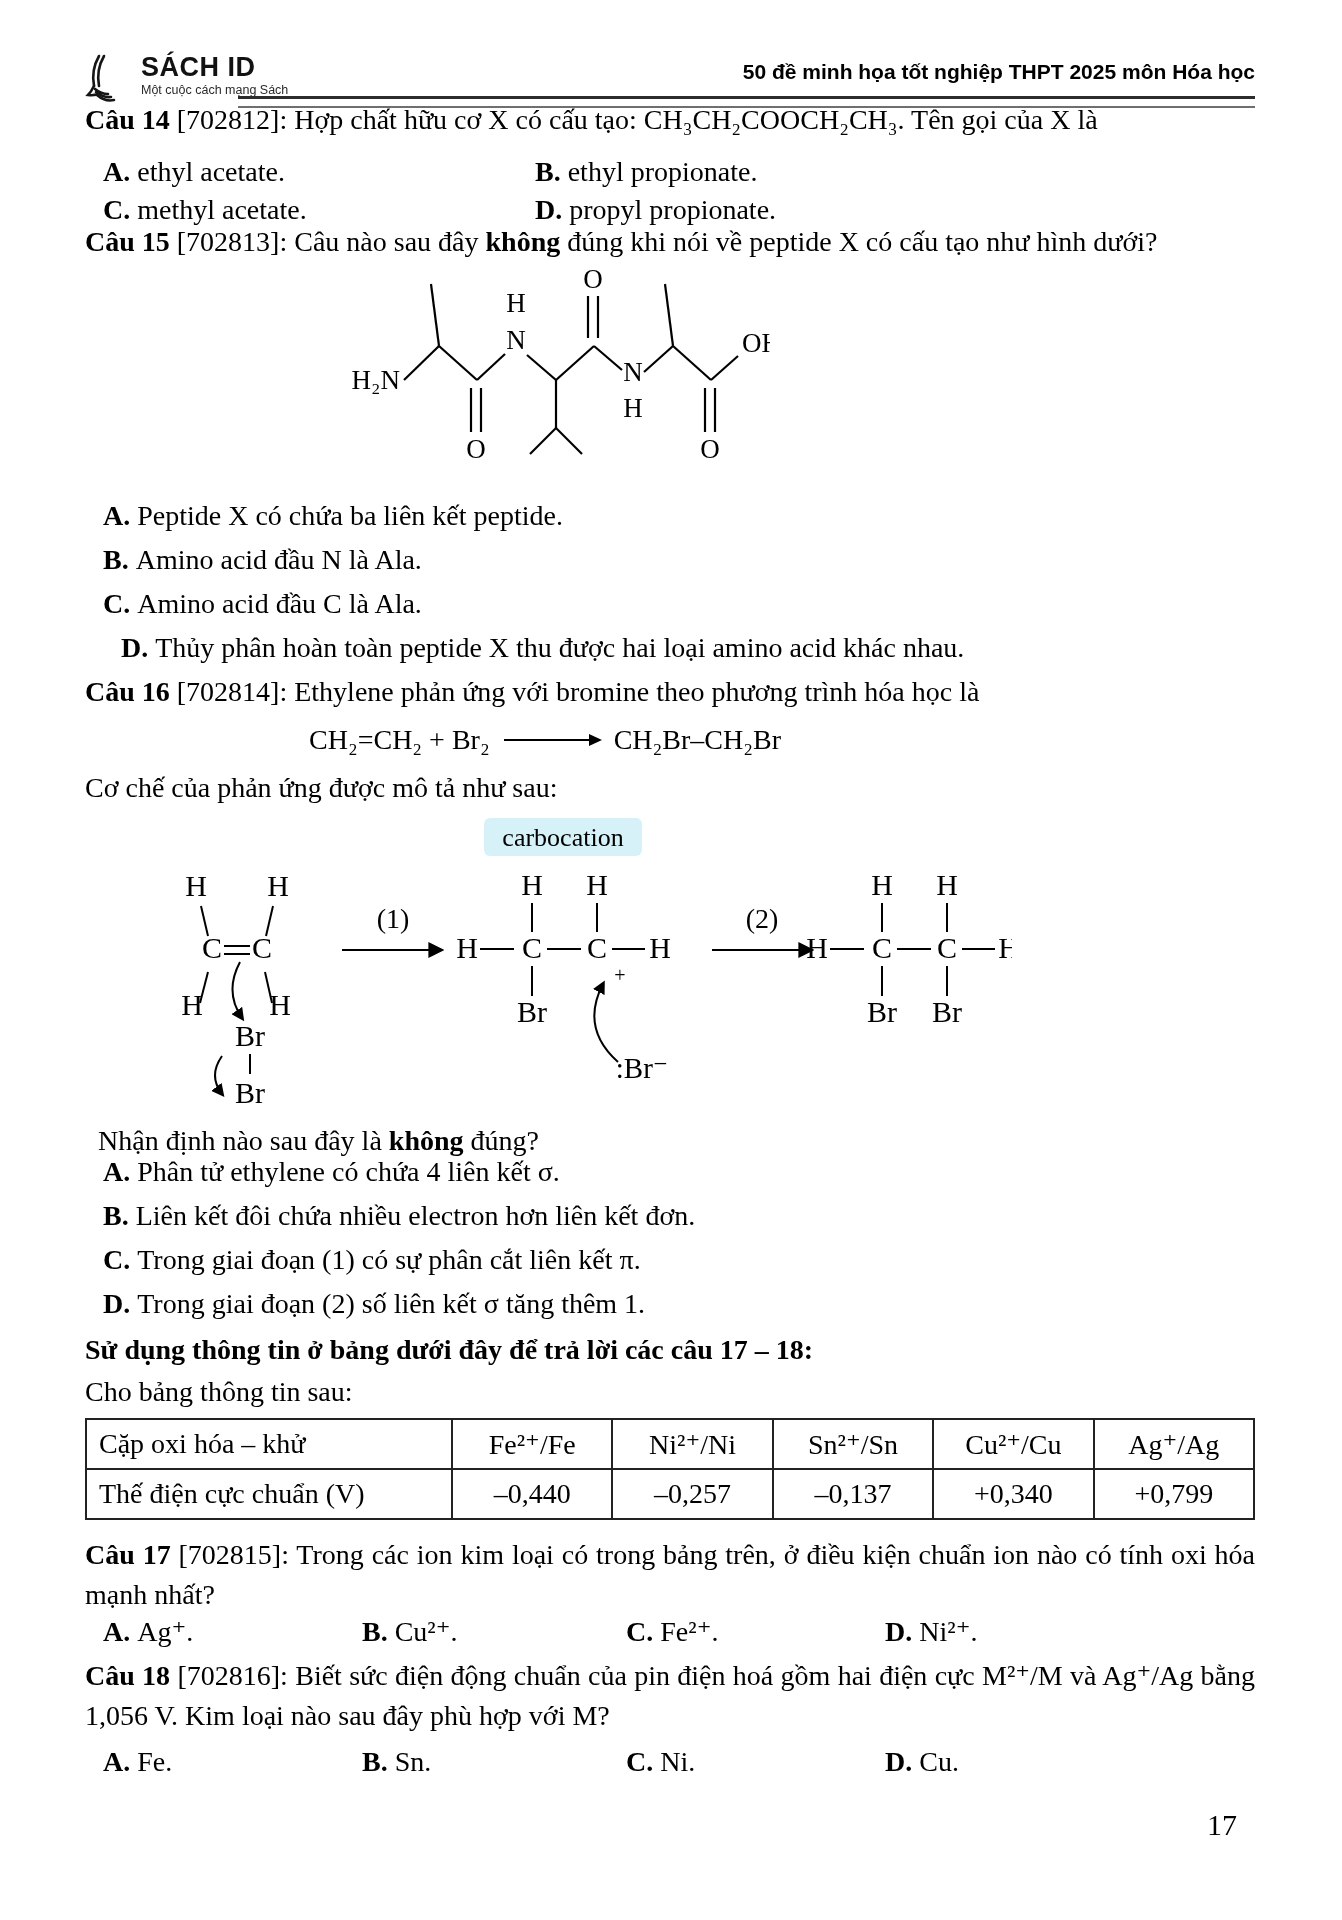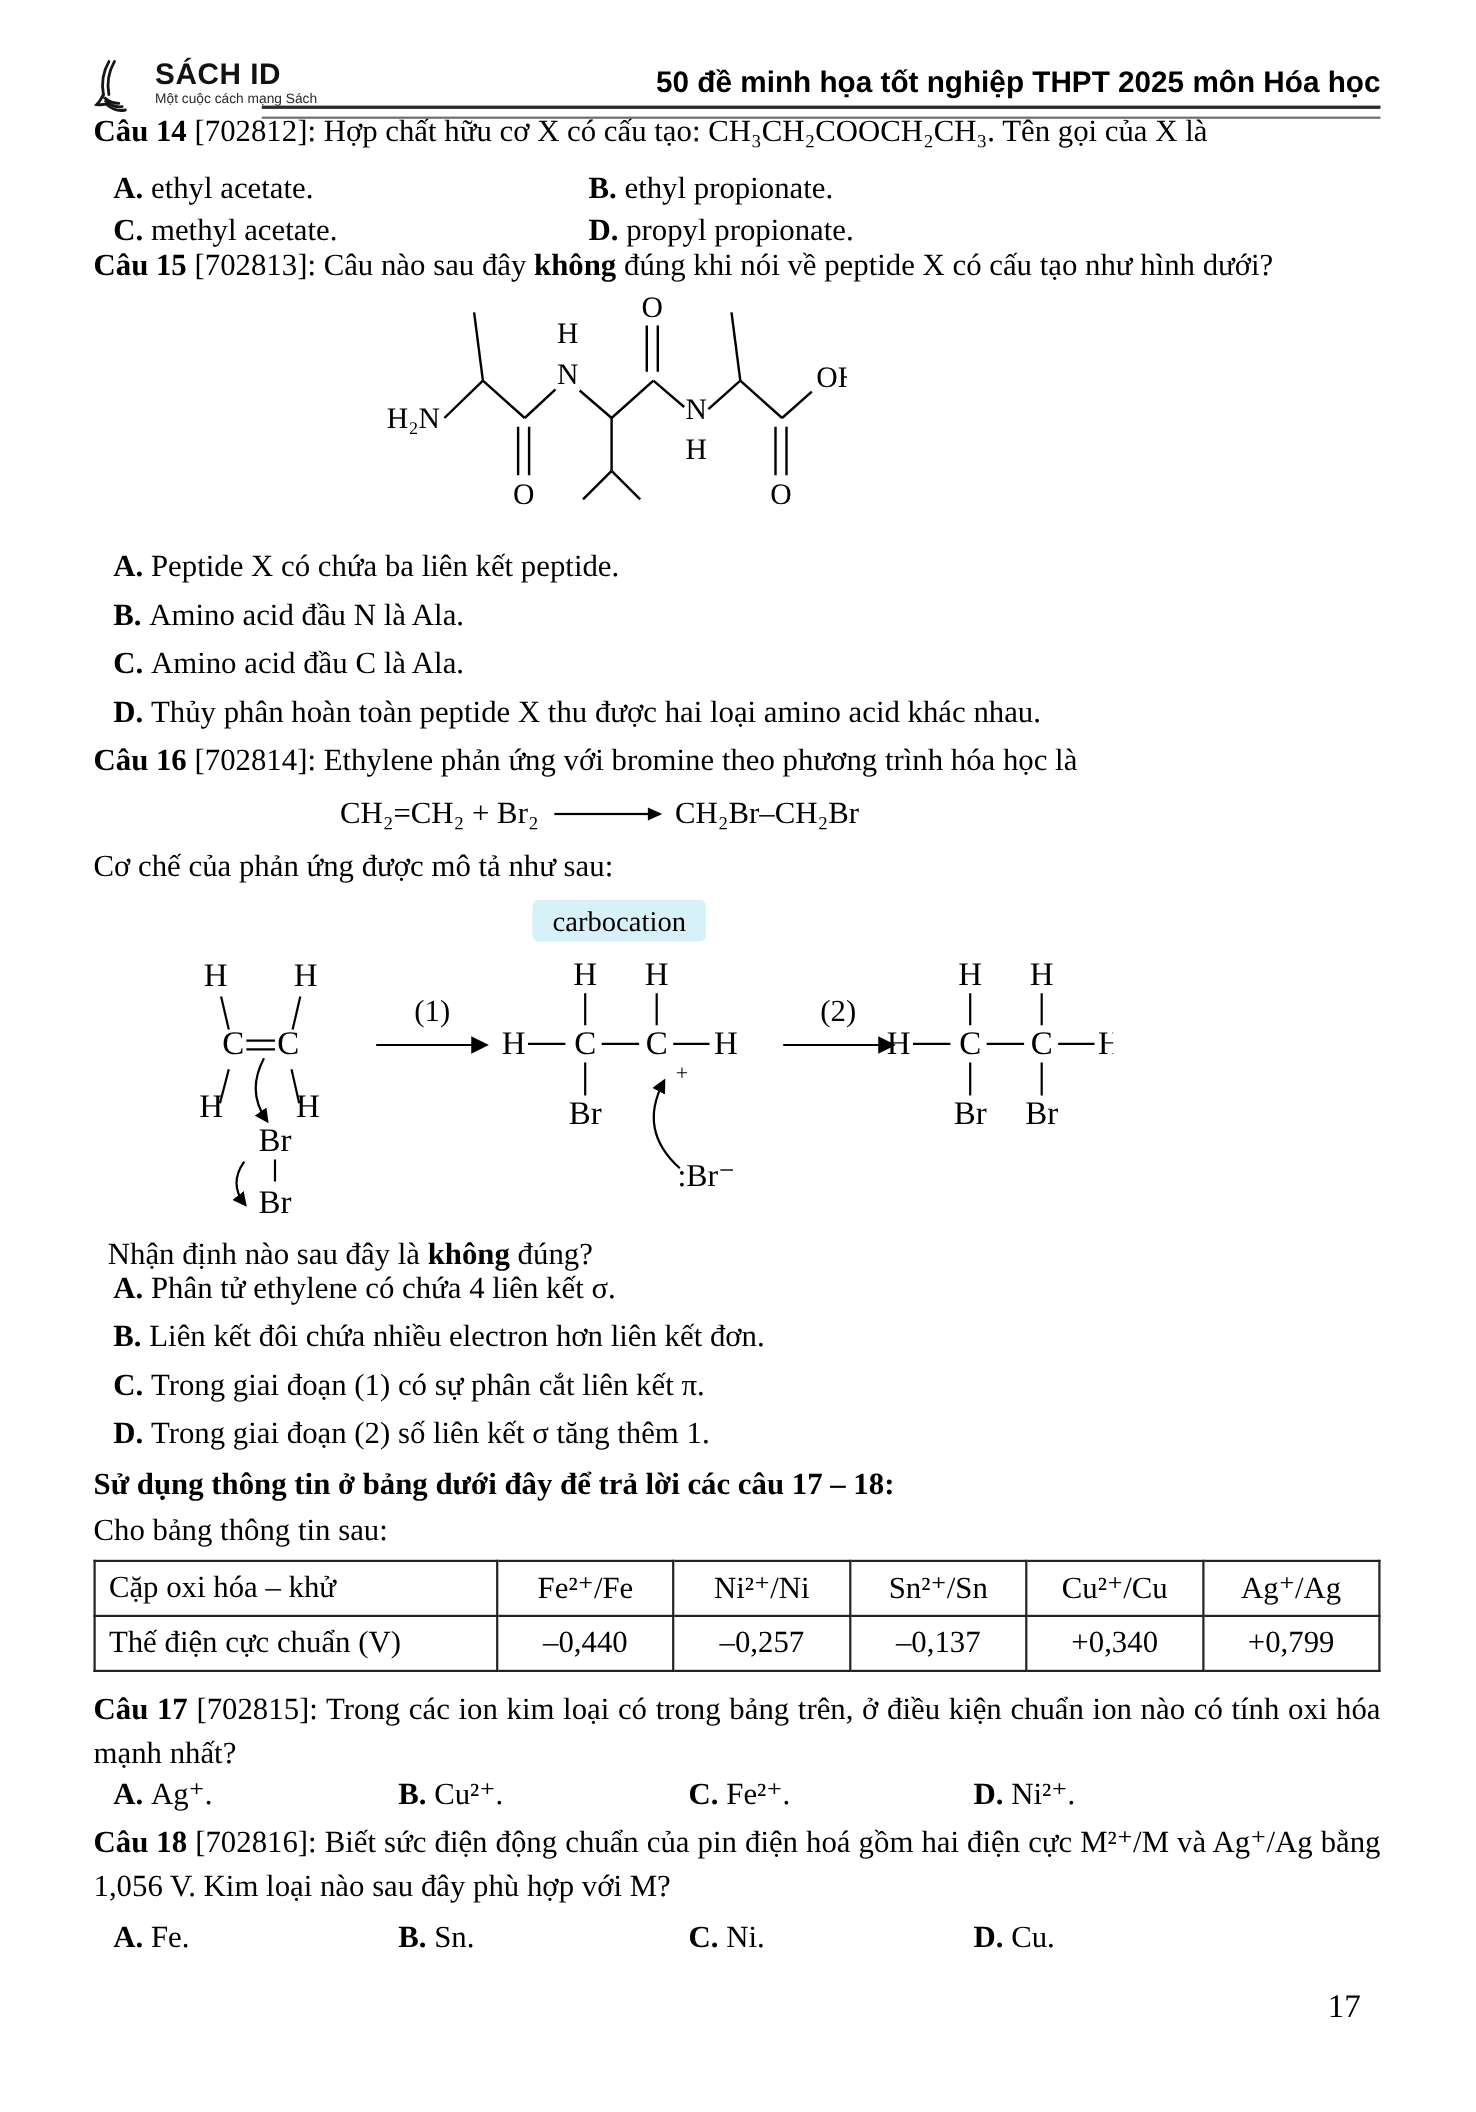--- a/index.html
+++ b/index.html
@@ -26,21 +26,21 @@
   }
   .rule-wrap { height:7px; border-top:3px solid #2c2c2c; border-bottom:2px solid #6f6f6f; }
   table.redox { border-collapse:collapse; width:1170px; table-layout:fixed; }
   table.redox td {
     border:2px solid #222; font-size:28px; height:48px; text-align:center; padding:0 4px;
   }
   table.redox td.first { text-align:left; padding-left:12px; width:348px; }
   svg text { font-family:"Liberation Serif","DejaVu Serif",serif; fill:#000; }
   .logo-title { font-size:27px; font-weight:bold; letter-spacing:0.5px; line-height:30px; color:#121212; }
   .logo-tag { font-size:12.5px; color:#2a2a2a; line-height:16px; }
-  .header-title { font-size:27px; font-weight:bold; color:#000; }
+  .header-title { font-size:21px; font-weight:bold; color:#000; }
   .pagenum { font-size:30px; }
 </style>
 </head>
 <body>
 
 <div class="page">
 
   <div class="abs" style="left:85px; top:52px; display:flex; gap:10px;">
     <svg width="46" height="52" viewBox="0 0 46 52">
       <g stroke="#161616" fill="none" stroke-width="2.6" stroke-linecap="round">
@@ -114,21 +114,21 @@
       <text x="293" y="125" text-anchor="middle">N</text>
       <text x="293" y="161" text-anchor="middle">H</text>
       <text x="370" y="202" text-anchor="middle">O</text>
       <text x="402" y="96" text-anchor="start">OH</text>
     </g>
   </svg>
 
   <p class="abs txt" style="left:103px; top:496px; margin:0;"><span class="opt-letter">A.</span><span>Peptide X có chứa ba liên kết peptide.</span></p>
   <p class="abs txt" style="left:103px; top:540px; margin:0;"><span class="opt-letter">B.</span><span>Amino acid đầu N là Ala.</span></p>
   <p class="abs txt" style="left:103px; top:584px; margin:0;"><span class="opt-letter">C.</span><span>Amino acid đầu C là Ala.</span></p>
-  <p class="abs txt" style="left:103px; top:628px; margin:0;"><span class="opt-letter">D.</span><span>Thủy phân hoàn toàn peptide X thu được hai loại amino acid khác nhau.</span></p>
+  <p class="abs txt" style="left:121px; top:628px; margin:0;"><span class="opt-letter">D.</span><span>Thủy phân hoàn toàn peptide X thu được hai loại amino acid khác nhau.</span></p>
 
   <p class="abs txt" style="left:85px; top:672px; width:1170px; margin:0;">
     <span class="qlabel">Câu 16</span>
     <span>[702814]:</span>
     <span>Ethylene phản ứng với bromine theo phương trình hóa học là</span>
   </p>
 
   <div class="abs txt eqrow" style="left:85px; top:720px; width:920px;">
     <span>CH₂=CH₂ + Br₂</span>
     <span class="eq-arrow"></span>

